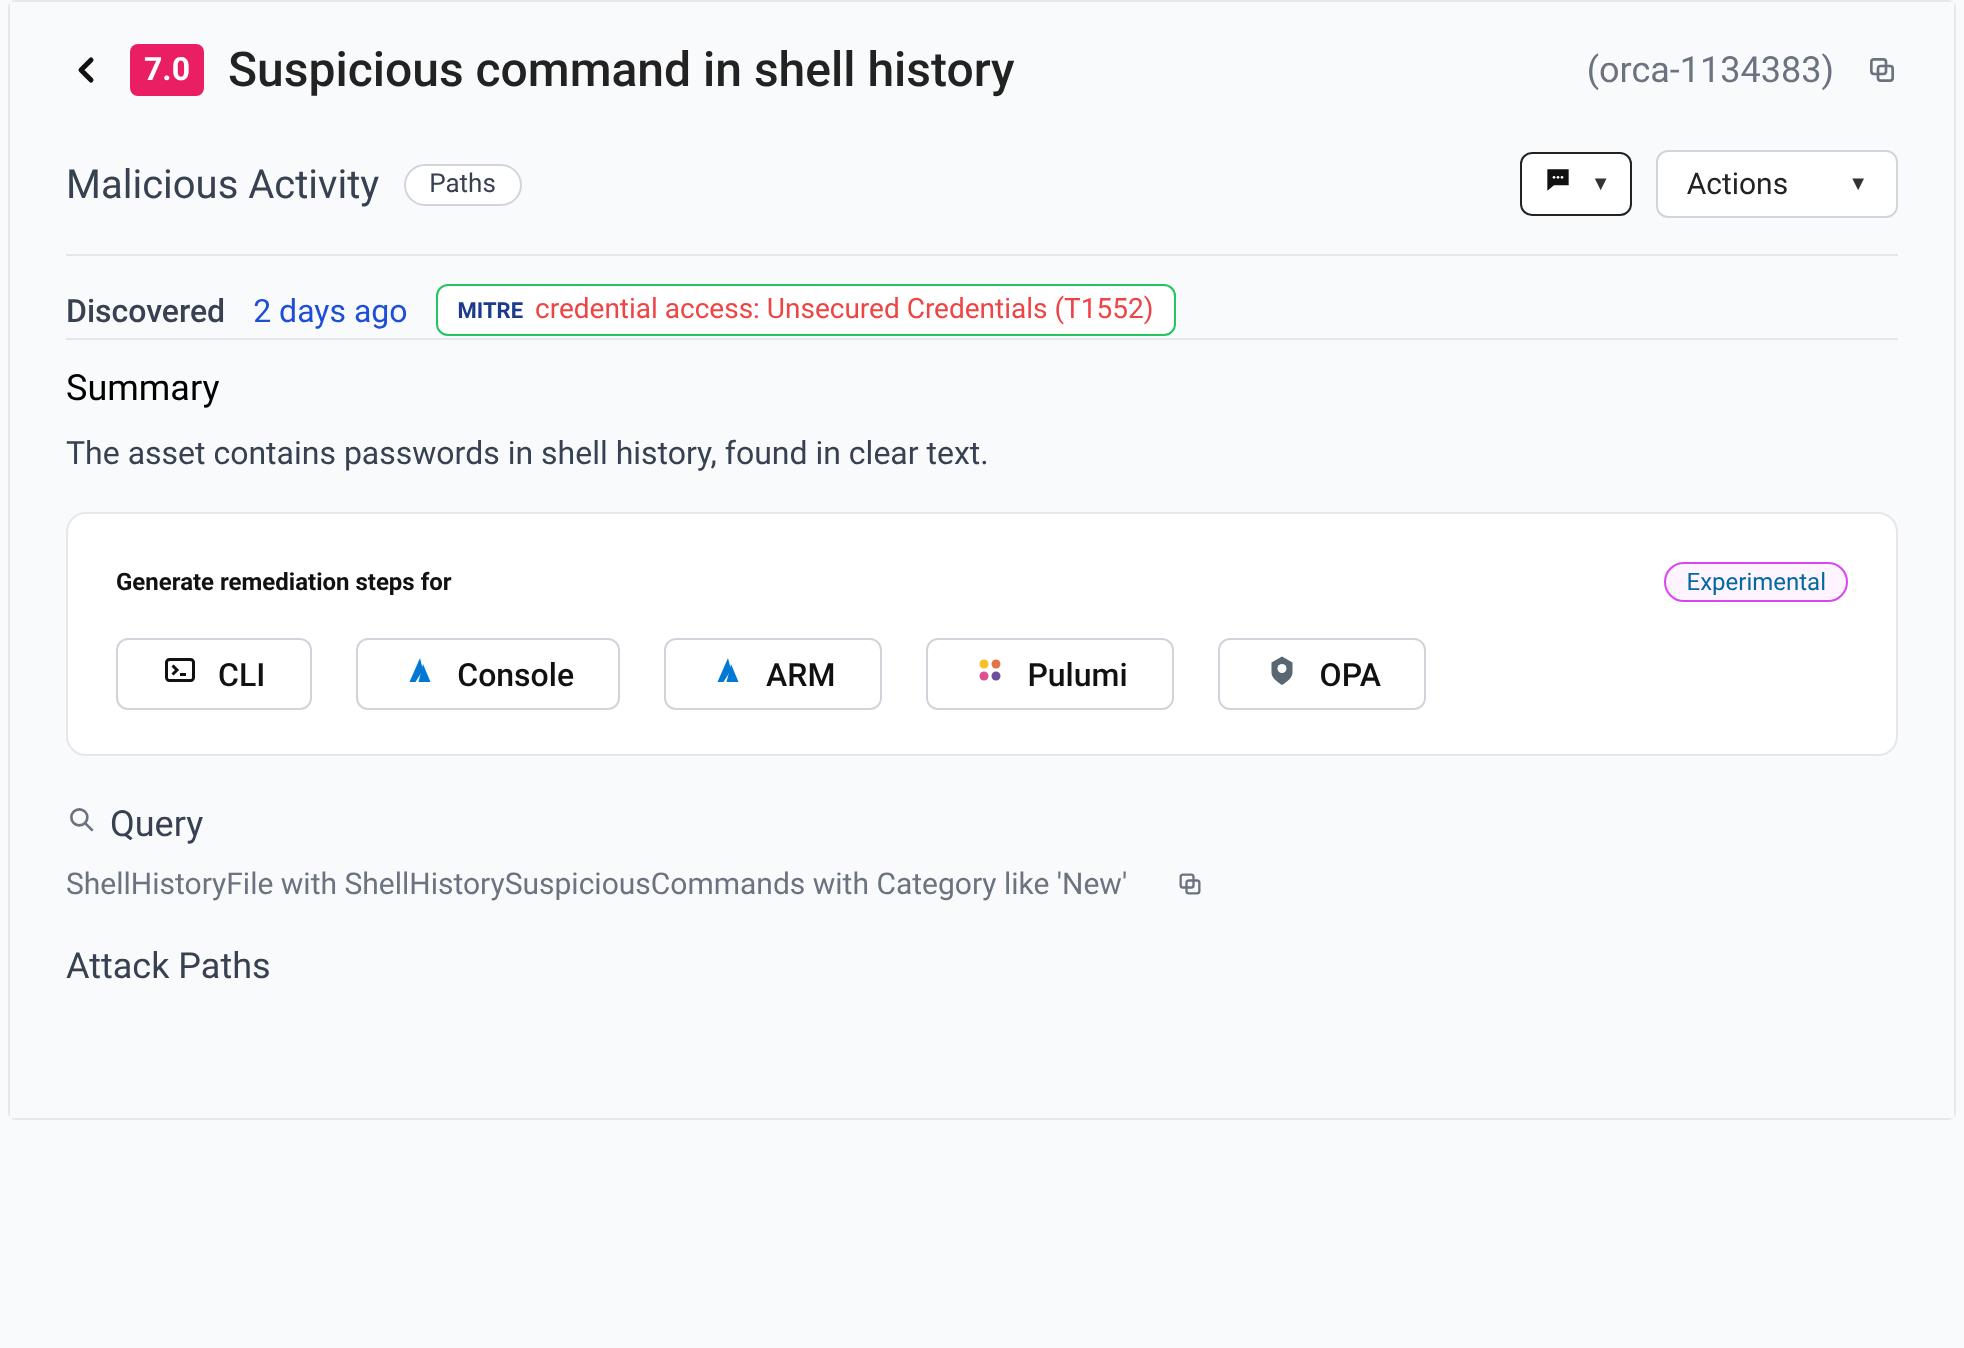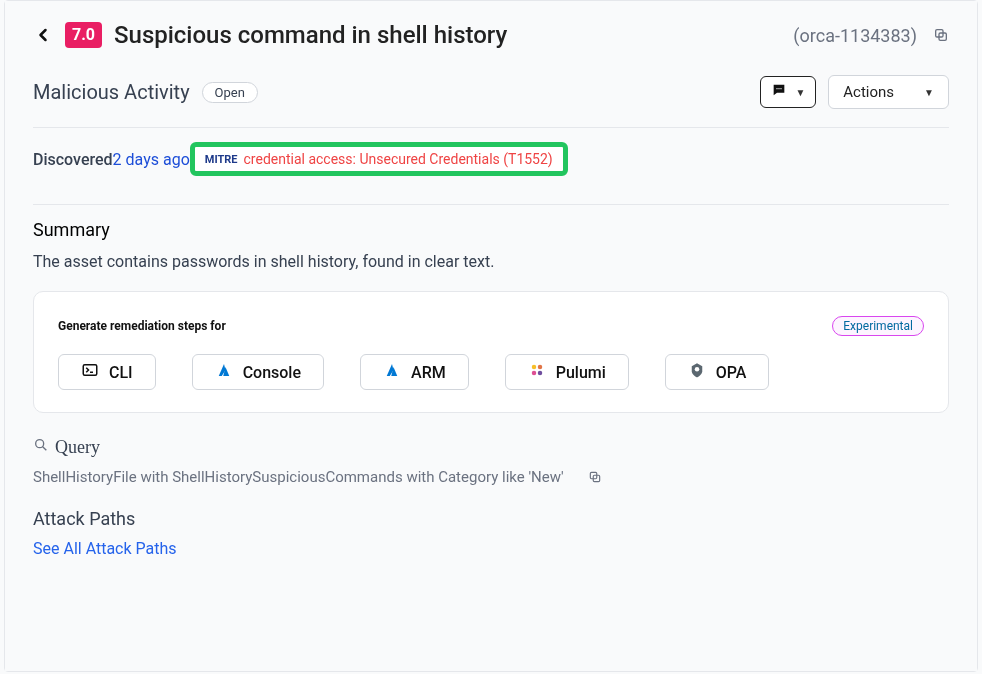--- a/index.html
+++ b/index.html
@@ -9,21 +9,21 @@
     width: 982px;
     height: 674px;
     overflow: hidden;
     color: #111;
   }
   .page {
     background: #fff;
     border: 1px solid #e5e7eb;
     border-radius: 4px;
     margin: 0 4px;
-    height: 672px;
+    height: 560px;
     position: relative;
     padding: 0;
   }
   .inner {
     background: #f9fafb;
     margin: 0;
     padding: 20px 28px 0 28px;
     height: 100%;
   }
   
@@ -118,26 +118,27 @@
   .divider {
     border: none;
     border-top: 1px solid #e5e7eb;
     margin: 0 0 14px 0;
   }
 
   
   .disc-row {
     display: flex;
     align-items: center;
-    margin-bottom: 28px;
+    gap: 14px;
+    margin-bottom: 1px;
   }
   .disc-label { color: #374151; font-size: 16px; font-weight: 500;}
   .disc-time { color: #1d4ed8; font-size: 16px; }
   .mitre-tag {
-    border: 5px solid #22c55e;
+    border: 1px solid #22c55e;
     border-radius: 6px;
     background: #fff;
     padding: 4px 10px;
     font-size: 14px;
     display: inline-flex;
     align-items: center;
     gap: 6px;
   }
   .mitre-prefix {
     color: #1e3a8a;
@@ -201,21 +202,21 @@
     border: 1px solid #d946ef;
     color: #0369a1;
     border-radius: 999px;
     padding: 2px 10px;
     font-size: 12px;
     background: #fdf4ff;
     margin-left: 36px;
   }
   .chips {
     display: flex;
-    gap: 36px;
+    gap: 22px;
     flex-wrap: wrap;
   }
   .chip {
     border: 1px solid #d1d5db;
     border-radius: 6px;
     padding: 6px 22px;
     font-size: 16px;
     font-weight: 500;
     display: inline-flex;
     align-items: center;
@@ -227,21 +228,20 @@
   .chip svg { flex-shrink: 0; }
 
   
   .query-title {
     display: flex;
     align-items: center;
     gap: 6px;
     font-size: 18px;
     color: #374151;
     margin-bottom: 10px;
-    font-family: Liberation Serif, serif;
   }
   .query-text {
     color: #6b7280;
     font-size: 15px;
     margin-bottom: 22px;
     display: flex;
     align-items: center;
     gap: 20px;
   }
 
@@ -278,21 +278,21 @@
         <svg width="16" height="16" viewBox="0 0 24 24" fill="none" stroke="currentColor" stroke-width="2">
             <rect x="9" y="9" width="11" height="11" rx="2"></rect>
             <rect x="4" y="4" width="11" height="11" rx="2"></rect>
           </svg>
       </span>
     </div>
 
     
     <div class="row2">
       <span class="category">Malicious Activity</span>
-      <span class="open-pill">Open</span>
+      <span class="open-pill">Paths</span>
       <span class="spacer"></span>
       <span class="comment-btn">
         <span>
           <svg width="16" height="16" viewBox="0 0 24 24" fill="currentColor">
               <path d="M4 4h16v12H9l-5 4V4z"></path>
               <circle cx="9" cy="10" r="1" fill="#fff"></circle>
               <circle cx="12" cy="10" r="1" fill="#fff"></circle>
               <circle cx="15" cy="10" r="1" fill="#fff"></circle>
             </svg>
         </span>
@@ -397,16 +397,15 @@
       <span class="copy-icon">
         <svg width="14" height="14" viewBox="0 0 24 24" fill="none" stroke="currentColor" stroke-width="2">
             <rect x="9" y="9" width="11" height="11" rx="2"></rect>
             <rect x="4" y="4" width="11" height="11" rx="2"></rect>
           </svg>
       </span>
     </div>
 
     
     <div class="attack-title">Attack Paths</div>
-    <a class="attack-link">See All Attack Paths</a>
 
   </div>
 </div>
 
 </body></html>

